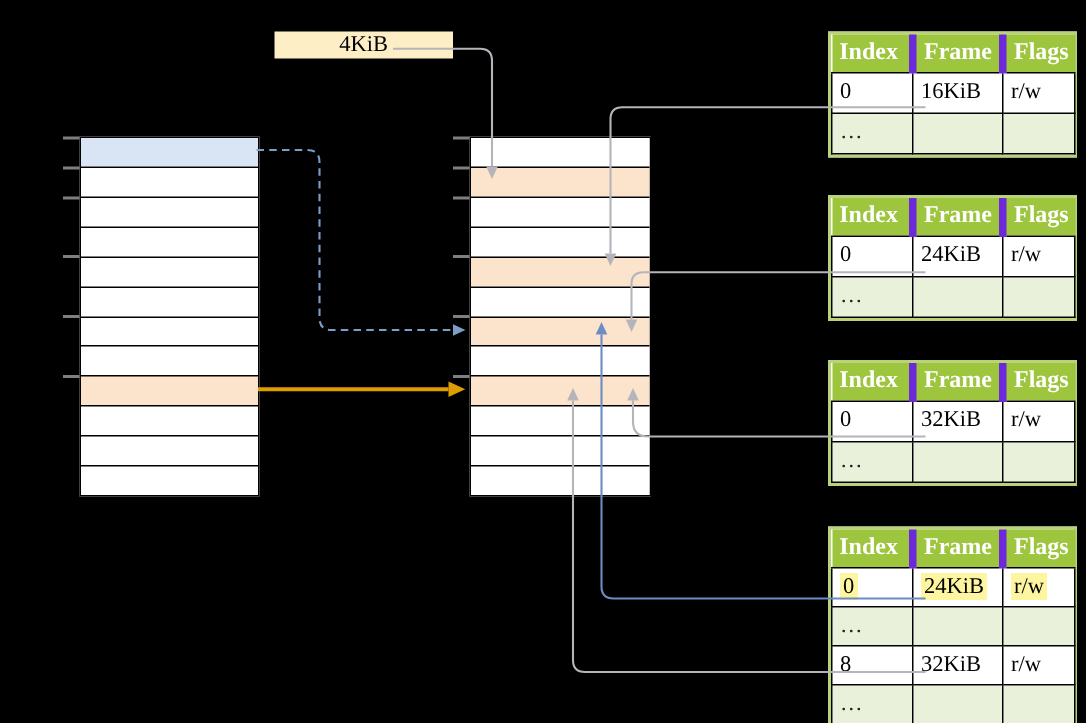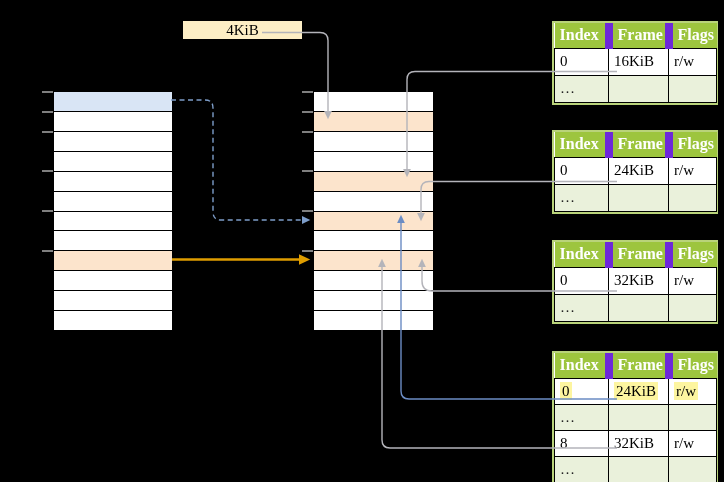--- a/index.html
+++ b/index.html
@@ -19,21 +19,21 @@
   .mem-row{flex:1;border-top:1px solid #000;background:#fff;}
   .mem-row:first-child{border-top:none;}
   .mem-row.blue{background:#d9e5f5;}
   .mem-row.orange{background:#fce4cc;}
   .tick{position:absolute;left:-12px;width:11px;height:2px;background:#7f7f7f;}
 
   
   .pt-wrap{position:absolute;left:552px;width:162px;border:2px solid #b9d37a;background:#fff;}
   .pt{border-collapse:collapse;table-layout:fixed;width:162px;font-size:15px;color:#000;}
   .pt th{background:#9dc53e;color:#fff;font-weight:bold;font-size:16px;text-align:left;
-         height:25px;padding:0 0 0 5px;border-right:8px solid #6d28d9;border-bottom:1px solid #000;
+         height:25px;padding:0 0 0 5px;border-right:5px solid #6d28d9;border-bottom:1px solid #000;
          box-sizing:border-box;}
   .pt th:last-child{border-right:none;}
   .pt td{height:27px;padding:0 0 0 5px;border:1px solid #000;box-sizing:border-box;
          vertical-align:middle;overflow:hidden;white-space:nowrap;}
   .pt tr.dots td{background:#eaf1db;color:#222;}
   .pt4 td{height:26px;}
   .hl{background:#fdf5a0;padding:1px 2px;}
 
   
   svg.overlay{position:absolute;left:0;top:0;pointer-events:none;}

